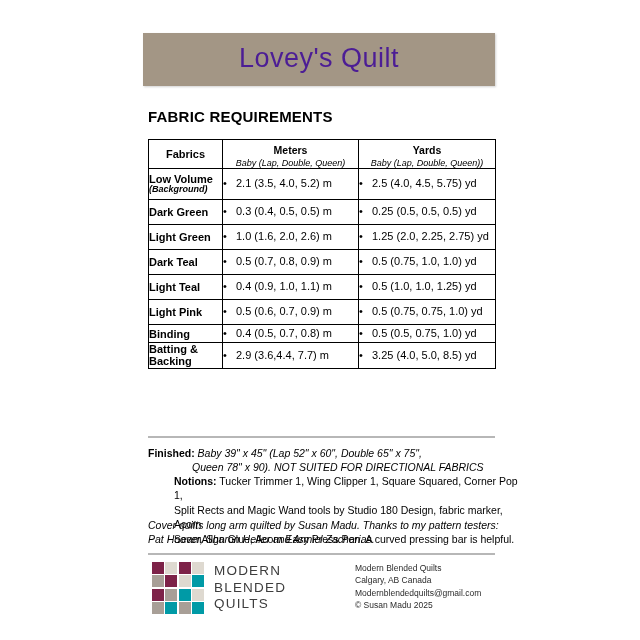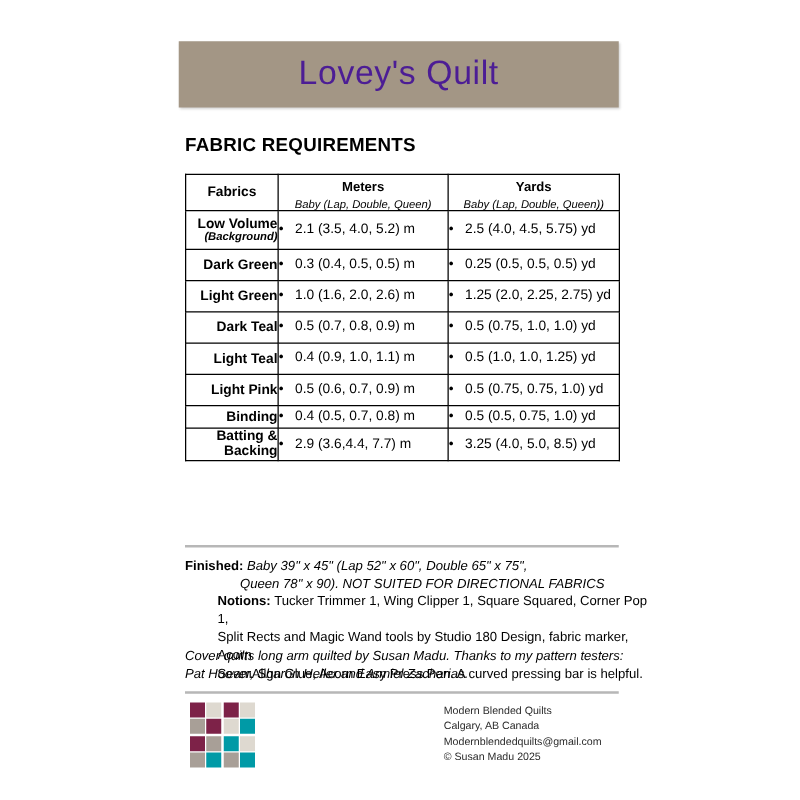--- a/index.html
+++ b/index.html
@@ -90,21 +90,21 @@
     display: block;
   }
   .hdr-fabrics {
     font-size: 11px;
     font-weight: bold;
     text-align: center;
     padding: 3px 2px;
   }
 
   .fab-name {
-    text-align: right;
+    text-align: left;
     font-size: 11px;
     font-weight: bold;
     line-height: 1.1;
     padding: 2px 1px 3px 1px;
   }
   .fab-name .bg-note {
     display: block;
     font-size: 9px;
     font-style: italic;
     font-weight: bold;
@@ -417,20 +417,25 @@
       <div class="logo-cell" style="background: rgb(0, 154, 166);"></div>
       <div class="logo-cell" style="background: rgb(125, 34, 72);"></div>
       <div class="logo-cell" style="background: rgb(168, 159, 151);"></div>
       <div class="logo-cell" style="background: rgb(0, 154, 166);"></div>
       <div class="logo-cell" style="background: rgb(222, 217, 208);"></div>
       <div class="logo-cell" style="background: rgb(168, 159, 151);"></div>
       <div class="logo-cell" style="background: rgb(0, 154, 166);"></div>
       <div class="logo-cell" style="background: rgb(168, 159, 151);"></div>
       <div class="logo-cell" style="background: rgb(0, 154, 166);"></div>
     </div>
+    <div class="logo-word">
+      <div>MODERN</div>
+      <div>BLENDED</div>
+      <div>QUILTS</div>
+    </div>
   </div>
 
   <div class="footer-info">
     <div>Modern Blended Quilts</div>
     <div>Calgary, AB Canada</div>
     <div>Modernblendedquilts@gmail.com</div>
     <div>© Susan Madu 2025</div>
   </div>
 
 </div>

